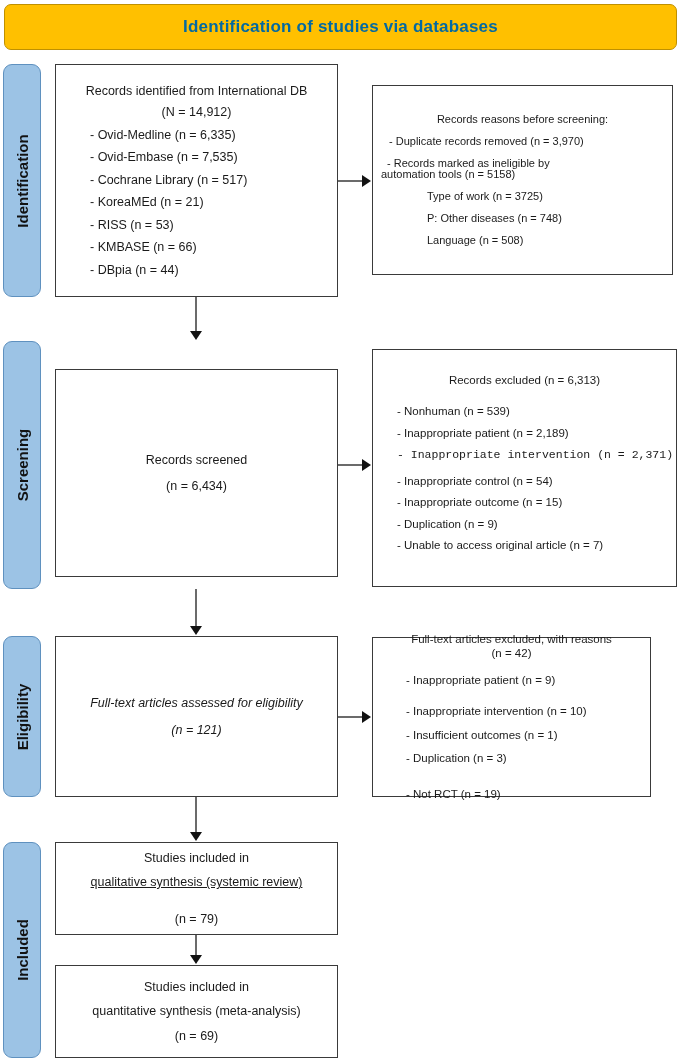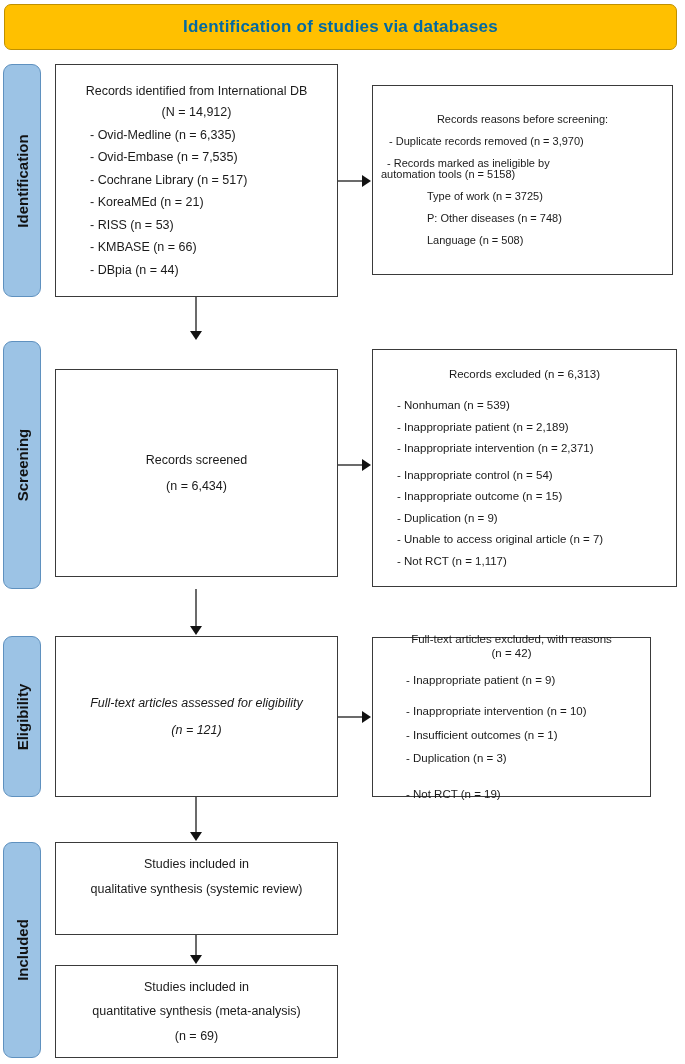--- a/index.html
+++ b/index.html
@@ -179,26 +179,25 @@
       <div class="line ctr" style="margin-bottom:14px;">Records screened</div>
       <div class="line ctr">(n = 6,434)</div>
     </div>
   </div>
 
   <div class="fbox" style="left:372px; top:349px; width:305px; height:238px;justify-content:center;">
     <div class="tblock" style="font-size:11.5px; padding:0 6px;">
       <div class="line ctr" style="margin-bottom:20px;">Records excluded  (n = 6,313)</div>
       <div class="line" style="padding-left:18px; margin-bottom:10px;">- Nonhuman (n = 539)</div>
       <div class="line" style="padding-left:18px; margin-bottom:10px;">- Inappropriate patient (n = 2,189)</div>
-      <div class="line" style="padding-left:18px; margin-bottom:15px;">- Inappropriate intervention (n = 2,371)</div>
+      <div class="line" style="padding-left:18px; margin-bottom:15px;font-family:Liberation Mono, monospace;">- Inappropriate intervention (n = 2,371)</div>
       <div class="line" style="padding-left:18px; margin-bottom:10px;">- Inappropriate control (n = 54)</div>
       <div class="line" style="padding-left:18px; margin-bottom:10px;">- Inappropriate outcome (n = 15)</div>
       <div class="line" style="padding-left:18px; margin-bottom:10px;">- Duplication (n = 9)</div>
       <div class="line" style="padding-left:18px; margin-bottom:10px;">- Unable to access original article (n = 7)</div>
-      <div class="line" style="padding-left:18px;">- Not RCT (n = 1,117)</div>
     </div>
   </div>
 
   <div class="vline" style="left:195px; top:589px; height:37px;"></div>
   <div class="arrow-down" style="left:190px; top:626px;"></div>
 
   <div class="hline" style="left:338px; top:464px; width:24px;"></div>
   <div class="arrow-right" style="left:362px; top:459px;"></div>
 
   <div class="fbox" style="left:55px; top:636px; width:283px; height:161px;font-style:italic;">
@@ -222,21 +221,22 @@
 
   <div class="vline" style="left:195px; top:797px; height:35px;"></div>
   <div class="arrow-down" style="left:190px; top:832px;"></div>
 
   <div class="hline" style="left:338px; top:716px; width:24px;"></div>
   <div class="arrow-right" style="left:362px; top:711px;"></div>
 
   <div class="fbox" style="left:55px; top:842px; width:283px; height:93px;">
     <div class="tblock" style="font-size:12.5px;">
       <div class="line ctr" style="margin-bottom:12px;">Studies included in</div>
-      <div class="line ctr" style="margin-bottom:24px;">qualitative synthesis (systemic review)</div>
+      <div class="line ctr" style="margin-bottom:24px;text-decoration:underline;">qualitative synthesis (systemic review)</div>
+      <div class="line ctr">(n = 79)</div>
     </div>
   </div>
 
   <div class="fbox" style="left:55px; top:965px; width:283px; height:93px;">
     <div class="tblock" style="font-size:12.5px;">
       <div class="line ctr" style="margin-bottom:12px;">Studies included in</div>
       <div class="line ctr" style="margin-bottom:12px;">quantitative synthesis (meta-analysis)</div>
       <div class="line ctr">(n = 69)</div>
     </div>
   </div>

